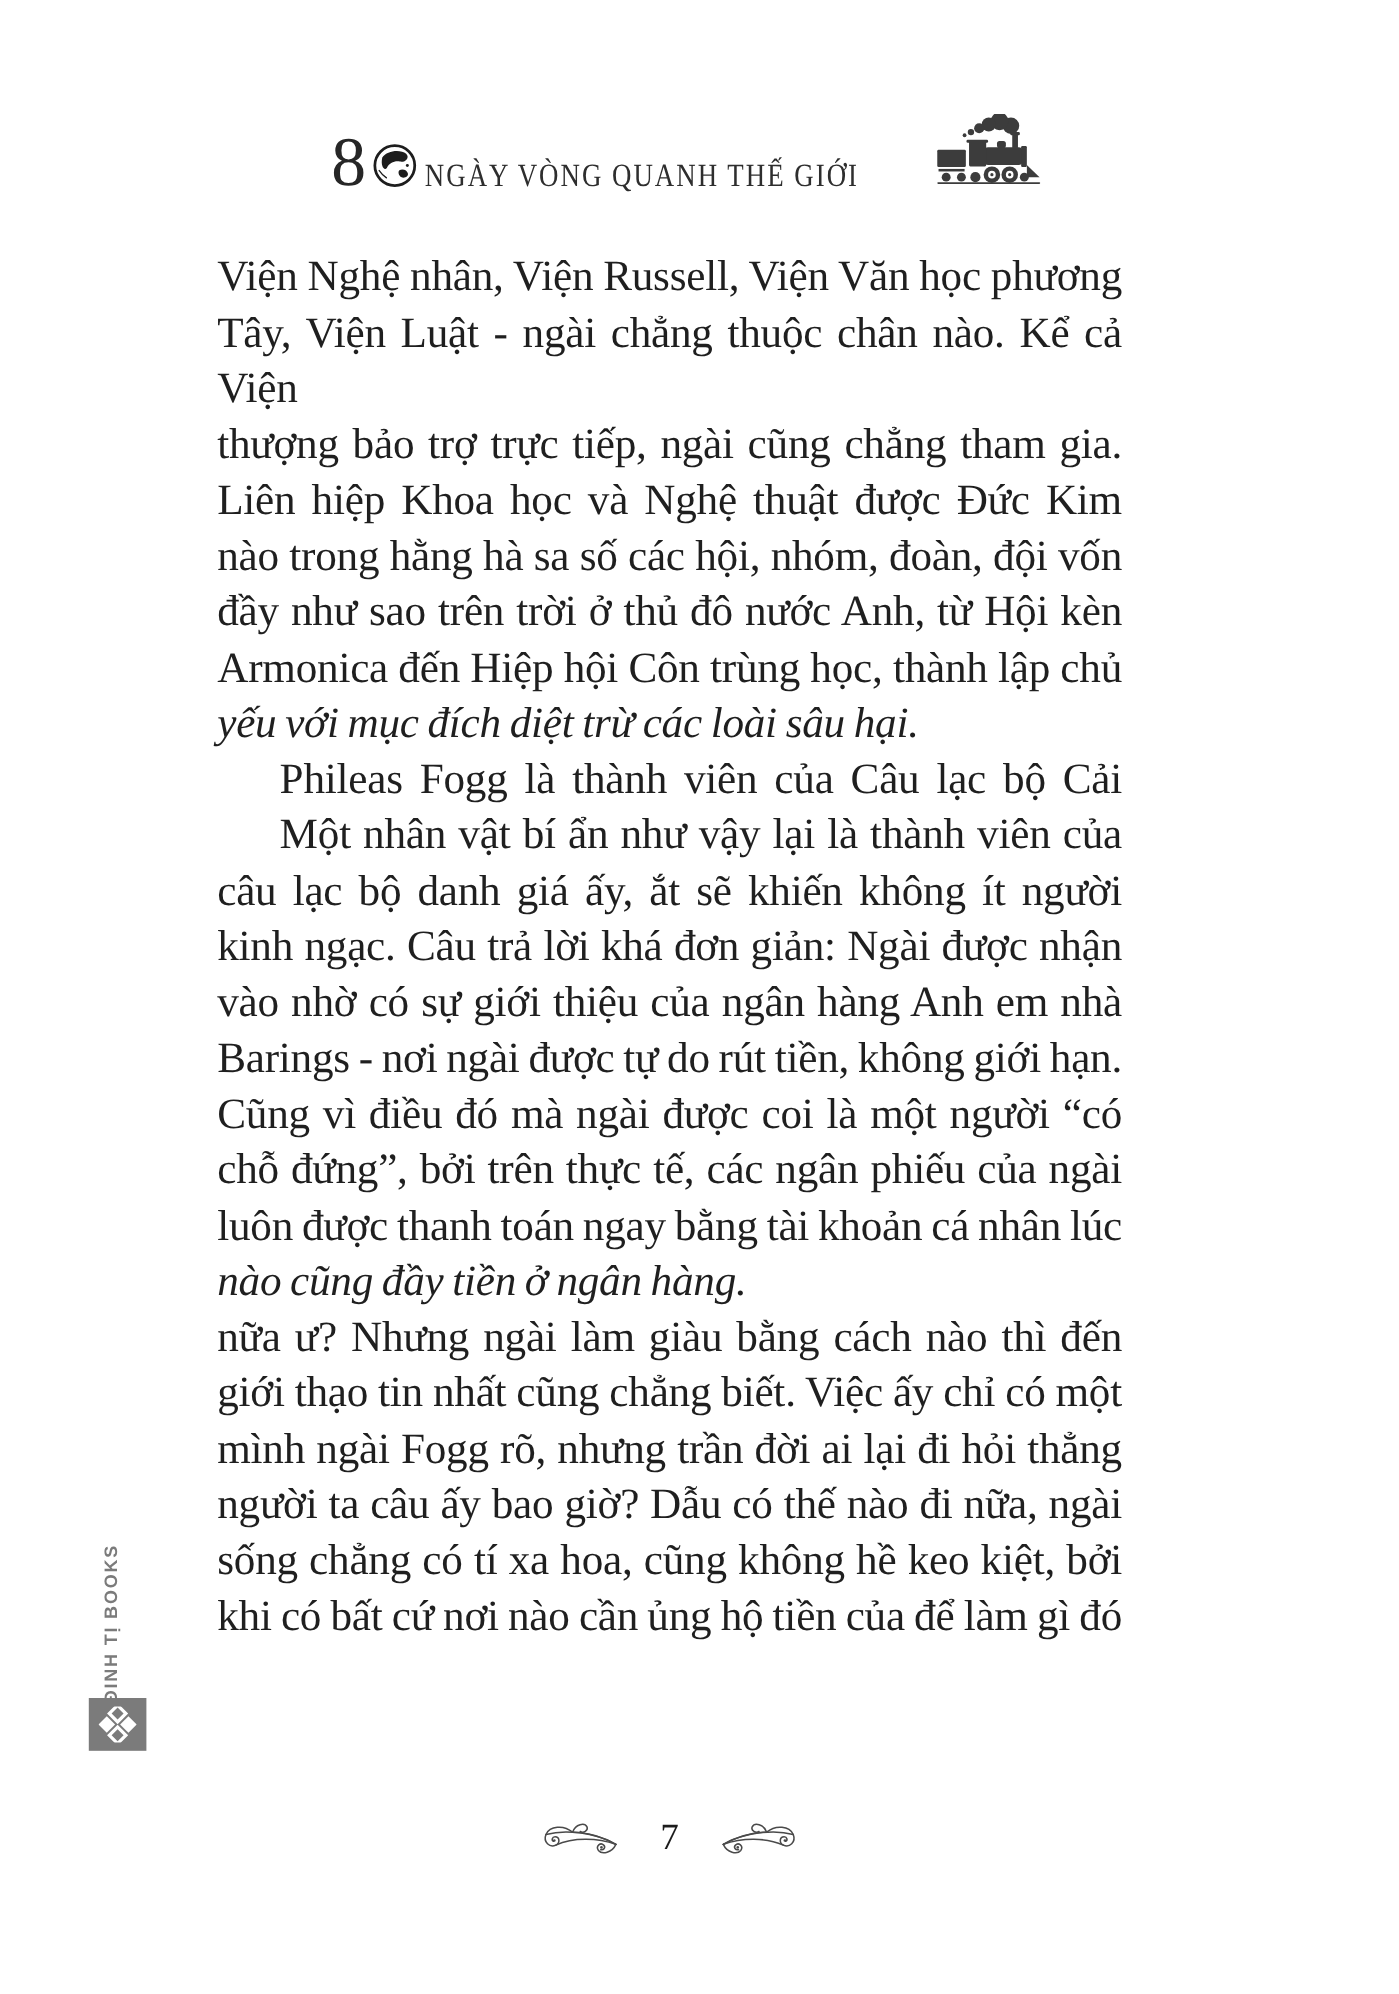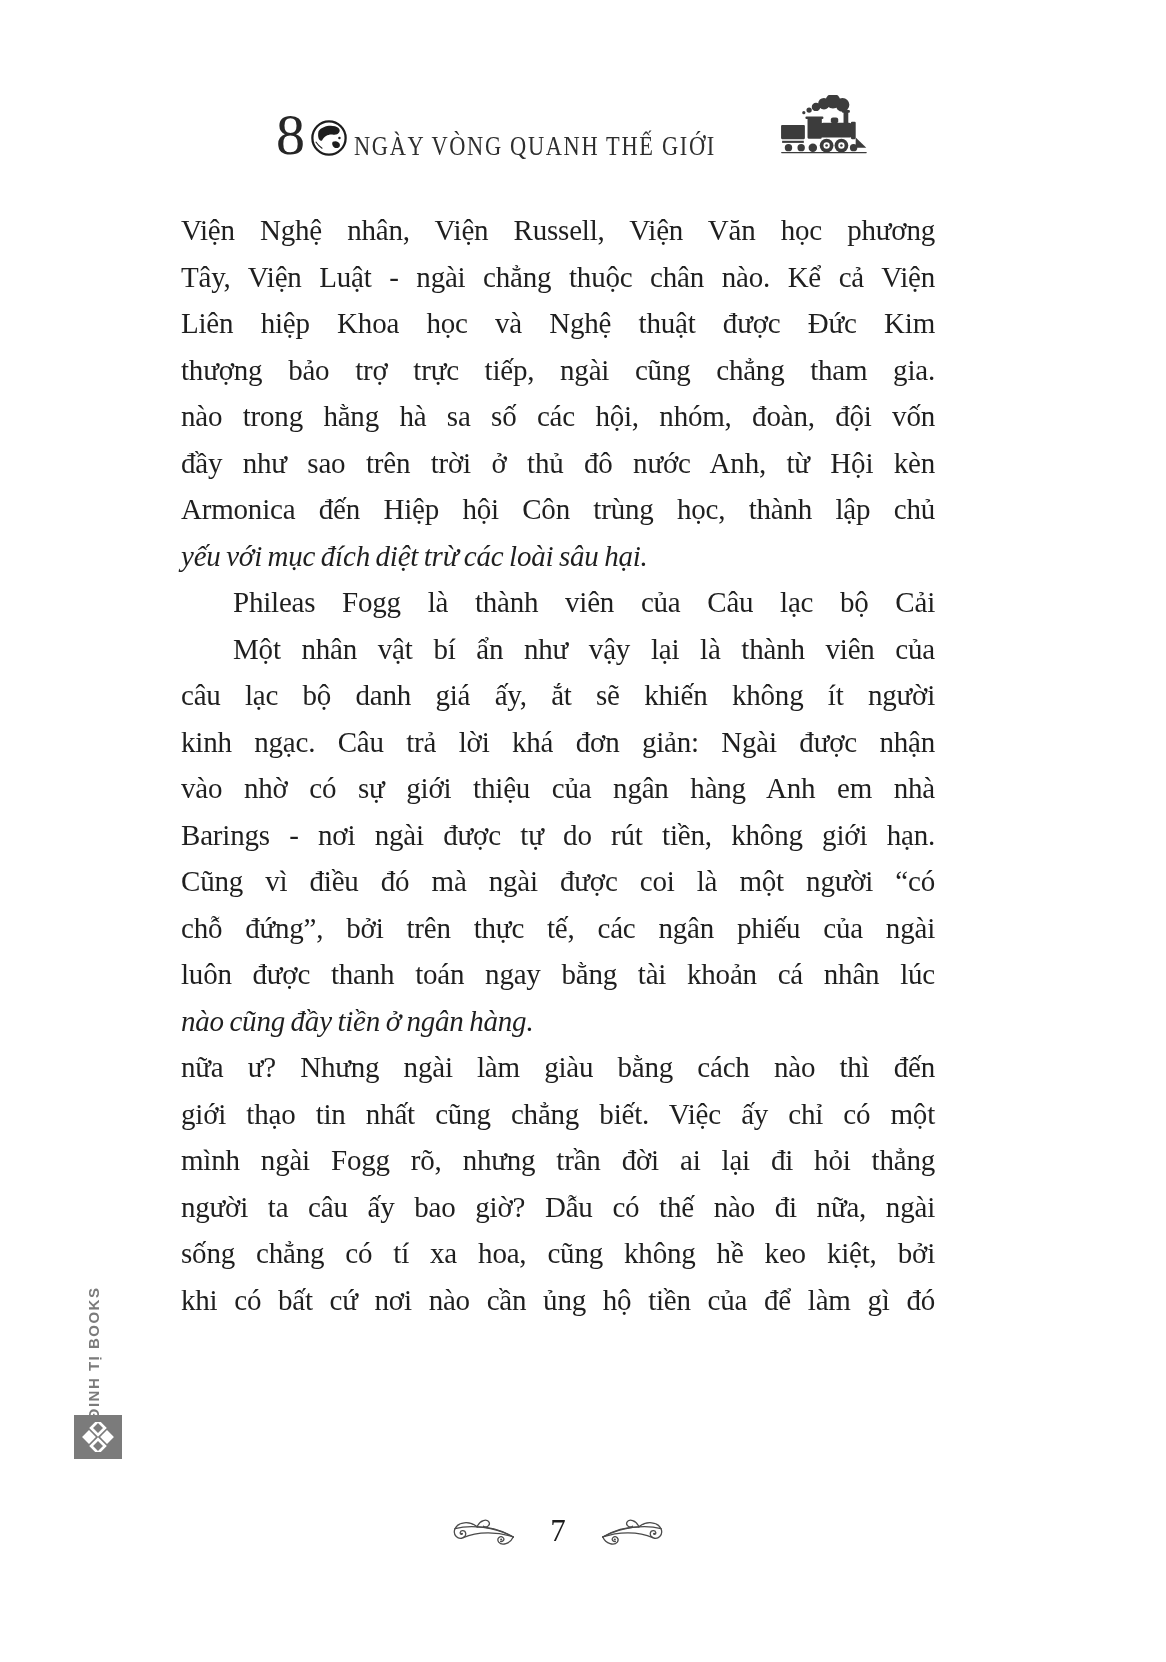--- a/index.html
+++ b/index.html
@@ -10,21 +10,21 @@
   .header-number{position:absolute;left:276px;top:106px;font-size:58px;line-height:1;
                  color:#262626;letter-spacing:0;}
   .globe{position:absolute;left:310px;top:119px;width:38px;height:38px;}
   .header-title{position:absolute;left:354px;top:133px;font-size:27px;line-height:27px;
                 letter-spacing:2px;color:#2e2e2e;white-space:nowrap;
                 transform:scaleX(0.83);transform-origin:left center;}
   .train{position:absolute;left:780px;top:95px;width:90px;height:64px;}
 
   
   .body-text{position:absolute;left:181px;top:207px;width:754px;
-             font-size:29px;line-height:46.5px;word-spacing:-1.5px;letter-spacing:-0.2px;}
+             font-size:36px;line-height:46.5px;word-spacing:-1.5px;letter-spacing:-0.2px;}
   .line{text-align:justify;text-align-last:justify;}
   .line.noj{text-align-last:left;font-style:italic;}
   .line.indent{text-indent:52px;}
 
   
   .publisher{position:absolute;left:93px;top:1353px;transform:translate(-50%,-50%) rotate(-90deg);
              font-family:"Liberation Sans", sans-serif;font-size:15px;font-weight:700;
              letter-spacing:1.5px;color:#7b7b7b;white-space:nowrap;}
   .logo{position:absolute;left:74px;top:1415px;width:48px;height:44px;background:#7b7b7b;
         display:flex;align-items:center;justify-content:center;}
@@ -81,22 +81,22 @@
       <circle cx="40" cy="99" r="7"></circle>
       <circle cx="16" cy="99" r="7"></circle>
       <circle cx="139" cy="99" r="7"></circle>
       <rect x="2" y="107" width="162" height="2.6" rx="1.3"></rect>
     </g>
   </svg>
 
   <div class="body-text">
     <div class="line">Viện Nghệ nhân, Viện Russell, Viện Văn học phương</div>
     <div class="line">Tây, Viện Luật - ngài chẳng thuộc chân nào. Kể cả Viện</div>
+    <div class="line">thượng bảo trợ trực tiếp, ngài cũng chẳng tham gia.</div>
     <div class="line">Liên hiệp Khoa học và Nghệ thuật được Đức Kim</div>
-    <div class="line">thượng bảo trợ trực tiếp, ngài cũng chẳng tham gia.</div>
     <div class="line">nào trong hằng hà sa số các hội, nhóm, đoàn, đội vốn</div>
     <div class="line">đầy như sao trên trời ở thủ đô nước Anh, từ Hội kèn</div>
     <div class="line">Armonica đến Hiệp hội Côn trùng học, thành lập chủ</div>
     <div class="line noj">yếu với mục đích diệt trừ các loài sâu hại.</div>
     <div class="line indent">Phileas Fogg là thành viên của Câu lạc bộ Cải</div>
     <div class="line indent">Một nhân vật bí ẩn như vậy lại là thành viên của</div>
     <div class="line">câu lạc bộ danh giá ấy, ắt sẽ khiến không ít người</div>
     <div class="line">kinh ngạc. Câu trả lời khá đơn giản: Ngài được nhận</div>
     <div class="line">vào nhờ có sự giới thiệu của ngân hàng Anh em nhà</div>
     <div class="line">Barings - nơi ngài được tự do rút tiền, không giới hạn.</div>

